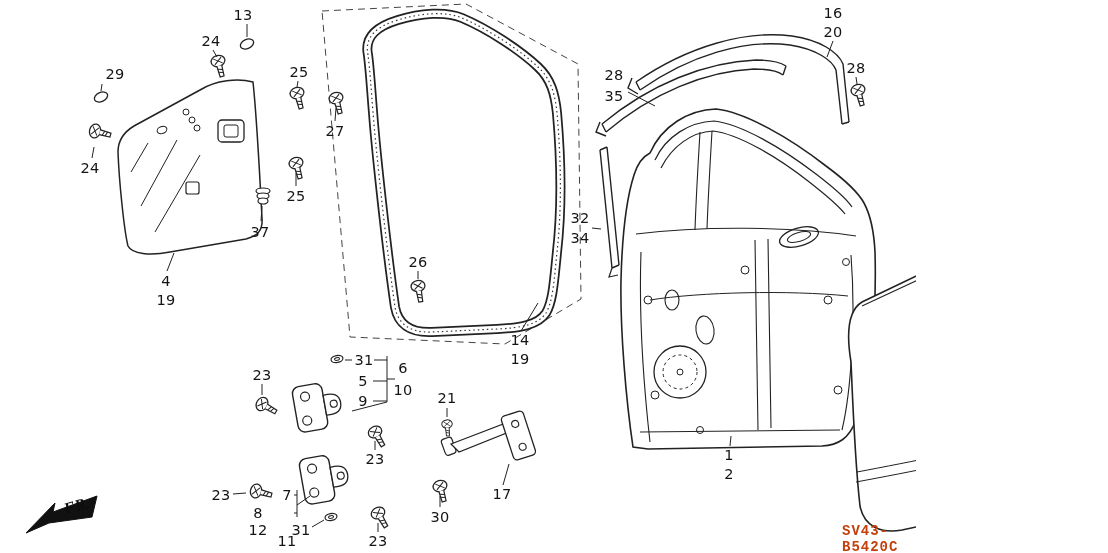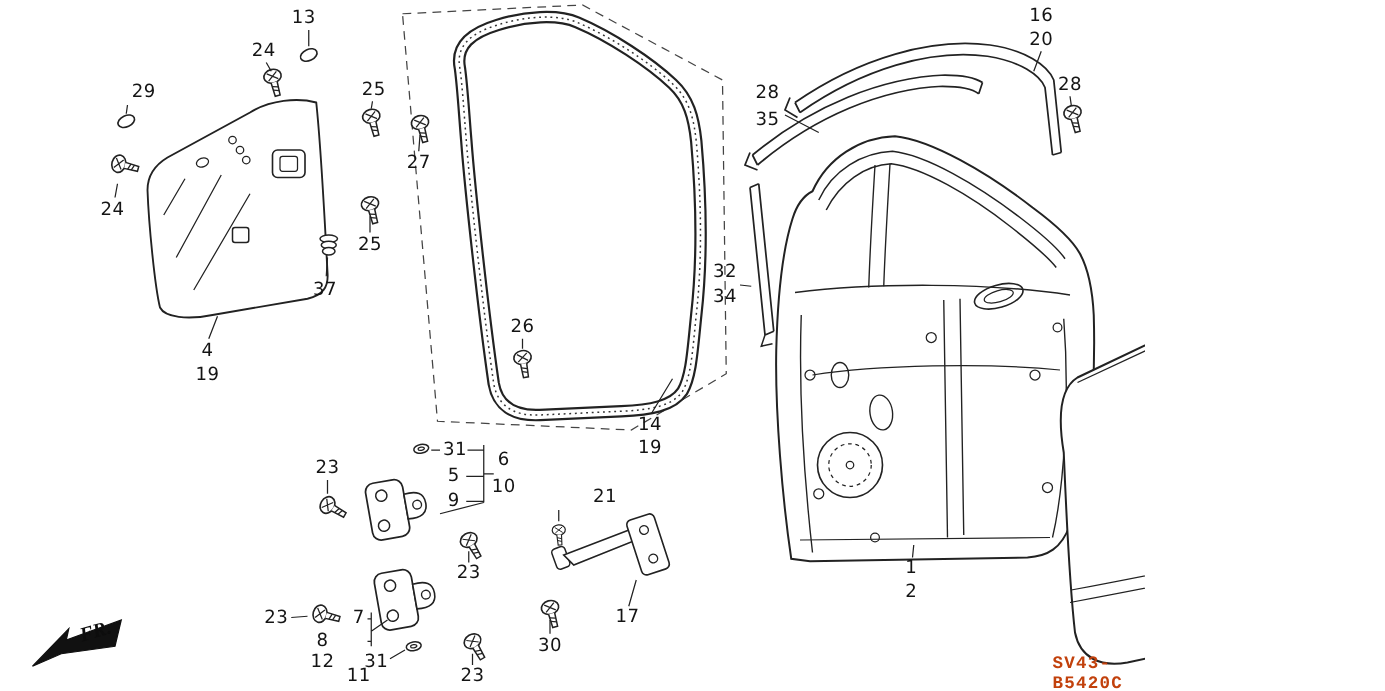--- a/index.html
+++ b/index.html
@@ -252,21 +252,21 @@
       <span class="callout" style="left: 580px; top: 238px;">34</span>
       <span class="callout" style="left: 984px; top: 219px;">3</span>
       <span class="callout" style="left: 984px; top: 241px;">4</span>
       <span class="callout" style="left: 364px; top: 360px;">31</span>
       <span class="callout" style="left: 403px; top: 368px;">6</span>
       <span class="callout" style="left: 363px; top: 381px;">5</span>
       <span class="callout" style="left: 403px; top: 390px;">10</span>
       <span class="callout" style="left: 363px; top: 401px;">9</span>
       <span class="callout" style="left: 262px; top: 375px;">23</span>
       <span class="callout" style="left: 375px; top: 459px;">23</span>
-      <span class="callout" style="left: 447px; top: 398px; margin-left: 37px;">21</span>
+      <span class="callout" style="left: 447px; top: 398px;">21</span>
       <span class="callout" style="left: 221px; top: 495px;">23</span>
       <span class="callout" style="left: 287px; top: 495px;">7</span>
       <span class="callout" style="left: 258px; top: 513px;">8</span>
       <span class="callout" style="left: 287px; top: 517px; margin-top: 24px;">11</span>
       <span class="callout" style="left: 258px; top: 530px;">12</span>
       <span class="callout" style="left: 301px; top: 530px;">31</span>
       <span class="callout" style="left: 378px; top: 541px;">23</span>
       <span class="callout" style="left: 440px; top: 517px;">30</span>
       <span class="callout" style="left: 502px; top: 494px;">17</span>
       <span class="callout" style="left: 729px; top: 455px;">1</span>

